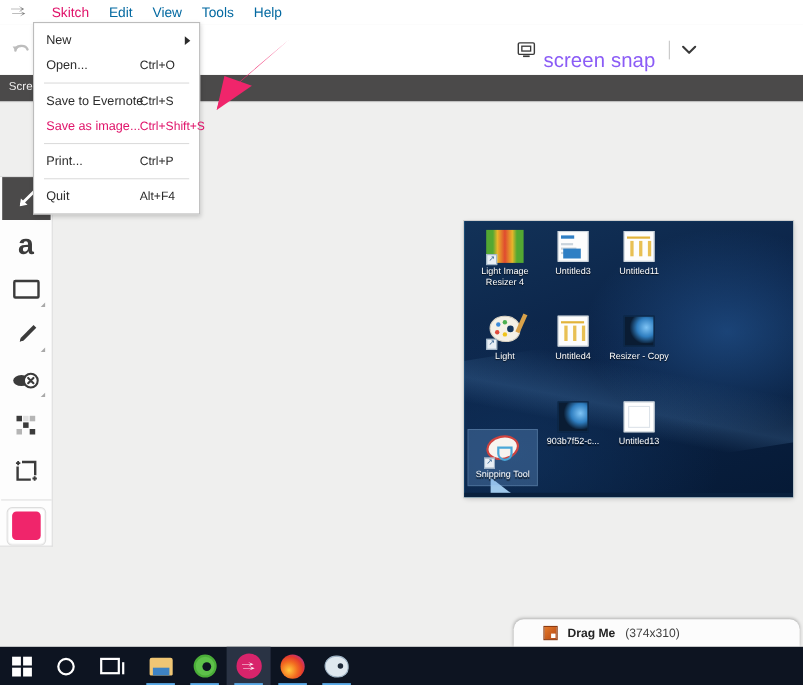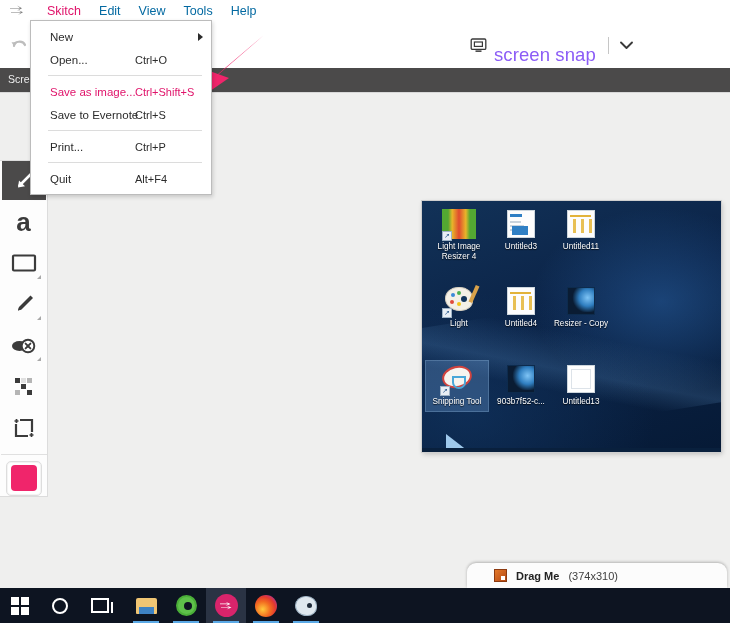--- a/index.html
+++ b/index.html
@@ -139,26 +139,26 @@
     margin-top: 2px;
     box-shadow: 0 0 0 1px #f4f4f4 inset;
   }
   #swatch {
     width: 26px; height: 26px; border-radius: 4px;
   }
 
   
   #filemenu {
     position: absolute; left: 30px; top: 20px;
-    width: 182px;
+    width: 152px;
     background: #ffffff;
     border: 1px solid #bcbcbc;
     box-shadow: 1px 2px 4px rgba(0,0,0,0.17);
     z-index: 60;
-    padding: 4px 0 4px 8px;
+    padding: 4px 0 4px 0;
   }
   #filemenu .row {
     height: 23px;
     display: flex; align-items: center;
     padding: 0 6px 0 11px;
     font-size: 11.5px;
     color: #2b2b2b;
     position: relative;
     white-space: nowrap;
   }
@@ -237,20 +237,21 @@
   .dicon .lbl {
     font-size: 8.2px;
     line-height: 10px;
     color: #ffffff;
     text-shadow: 0 1px 1px rgba(0,0,0,0.8);
     word-wrap: break-word;
   }
   .dicon.sel {
     background: rgba(120,170,225,0.30);
     outline: 1px solid rgba(150,195,240,0.45);
+    margin-top: 30px;
   }
   
   .art-doc {
     position: absolute; inset: 1px 3px;
     background: #fdfdfd;
     border: 1px solid #cdd6dd;
   }
   .art-doc .bluebar {
     position: absolute; left: 2px; top: 3px; right: 45%; height: 3px;
     background: #2f7fc4;
@@ -642,27 +643,27 @@
   <div id="filemenu">
     <div class="row">
       <span class="label">New</span>
       <span class="submark"></span>
     </div>
     <div class="row">
       <span class="label">Open...</span>
       <span class="accel">Ctrl+O</span>
     </div>
     <div class="sep"></div>
+    <div class="row">
+      <span class="label">Save to Evernote</span>
+      <span class="accel">Ctrl+S</span>
+    </div>
     <div class="row hl">
       <span class="label">Save as image...</span>
       <span class="accel">Ctrl+Shift+S</span>
-    </div>
-    <div class="row">
-      <span class="label">Save to Evernote</span>
-      <span class="accel">Ctrl+S</span>
     </div>
     <div class="sep"></div>
     <div class="row">
       <span class="label">Print...</span>
       <span class="accel">Ctrl+P</span>
     </div>
     <div class="sep"></div>
     <div class="row">
       <span class="label">Quit</span>
       <span class="accel">Alt+F4</span>

